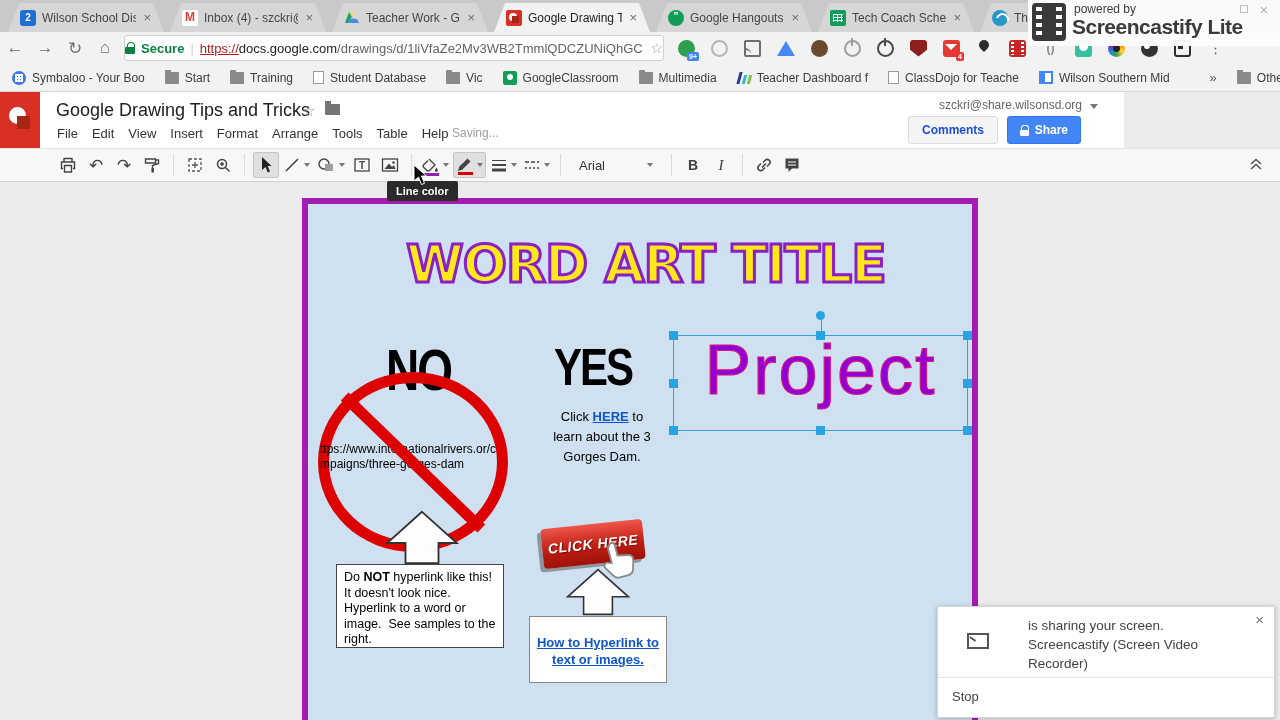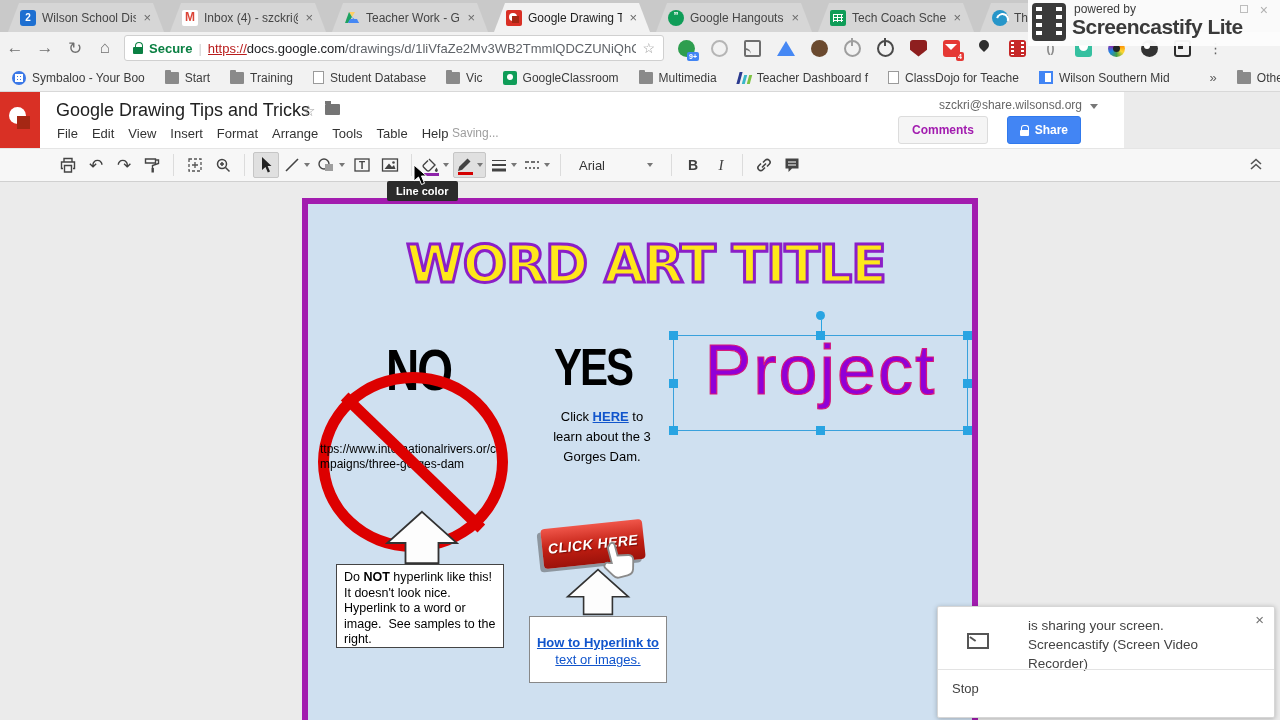--- a/index.html
+++ b/index.html
@@ -23,21 +23,21 @@
   .ti-hangouts { background:#0f9d58; border-radius:50%; color:#fff; font-size:10px; font-weight:bold; text-align:center; line-height:14px; }
   .ti-sheets { background:#0f9d58; border-radius:2px; }
   .ti-sheets::before { content:""; position:absolute; left:3px; top:4px; width:10px; height:8px;
     background:linear-gradient(#fff 1px, transparent 1px) 0 0/10px 3px, linear-gradient(90deg,#fff 1px, transparent 1px) 0 0/4px 8px; }
   .ti-teal { background:#2796c9; border-radius:50%; }
   .ti-teal::before { content:""; position:absolute; left:4px; top:3px; width:9px; height:9px; border-radius:50%; border:2px solid #fff; border-bottom-color:transparent; border-left-color:transparent; transform:rotate(-30deg); }
 
   
   #navrow { position:absolute; left:0; top:32px; width:1280px; height:32px; background:#f2f2f2; display:flex; align-items:center; }
   .navbtn { font-size:17px; color:#707070; width:30px; text-align:center; }
-  #urlbar { display:flex; align-items:center; gap:6px; height:26px; width:540px; margin-left:4px; background:#fff; border:1px solid #d0d0d0; border-radius:3px; padding:0 8px; font-size:13px; }
+  #urlbar { display:flex; align-items:center; gap:6px; height:26px; width:540px; margin-left:4px; background:#fff; border:1px solid #d0d0d0; border-radius:3px; padding:0 0; font-size:13px; }
   .lock { width:10px; height:12px; position:relative; flex:none; }
   .lock::before { content:""; position:absolute; left:0; bottom:0; width:10px; height:7px; background:#0b8043; border-radius:1px; }
   .lock::after { content:""; position:absolute; left:2px; top:0; width:6px; height:7px; border:1.6px solid #0b8043; border-bottom:none; border-radius:4px 4px 0 0; }
   .secure { color:#0b8043; font-weight:bold; }
   .urlsep { color:#d0d0d0; }
   .scheme { color:#b91c1c;text-decoration:underline; }
   .host { color:#202124; }
   .upath { color:#5f6368; white-space:nowrap; overflow:hidden; max-width:300px; }
   .ustar { margin-left:auto; color:#9a9a9a; font-size:14px; }
   #extrow { display:flex; align-items:center; gap:16px; margin-left:14px; }
@@ -98,21 +98,21 @@
   #applogo .s { position:absolute; left:17px; top:24px; width:13px; height:13px; background:#a52714; }
   #doctitle { position:absolute; left:56px; top:8px; font-size:18px; color:#212121; }
   #titlestar { position:absolute; left:302px; top:10px; color:#9e9e9e; font-size:15px; }
   #titlefolder { position:absolute; left:325px; top:12px; width:15px; height:11px; background:#757575; border-radius:1px; }
   #titlefolder::before { content:""; position:absolute; left:0; top:-3px; width:6px; height:3px; background:#757575; }
   #menubar { position:absolute; left:50px; top:32px; display:flex; font-size:13px; color:#333; }
   #menubar .mitem { padding:2px 7px; }
   #saving { position:absolute; left:452px; top:34px; font-size:12px; color:#9e9e9e; }
   #account { position:absolute; right:42px; top:6px; font-size:12px; color:#666; }
   #acct-caret { position:absolute; right:26px; top:12px; width:0; height:0; border-left:4px solid transparent; border-right:4px solid transparent; border-top:5px solid #777; }
-  #commentsbtn { position:absolute; right:136px; top:24px; padding:6px 13px; font-size:12px; font-weight:bold; color:#a21caf; background:#f5f5f5; border:1px solid #dcdcdc; border-radius:3px; }
+  #commentsbtn { position:absolute; right:126px; top:24px; padding:6px 13px; font-size:12px; font-weight:bold; color:#1d4ed8; background:#f5f5f5; border:1px solid #dcdcdc; border-radius:3px; }
   #sharebtn { position:absolute; right:43px; top:24px; padding:6px 12px; font-size:12px; font-weight:bold; color:#fff; background:#4285f4; border:1px solid #3079ed; border-radius:3px; display:flex; gap:6px; align-items:center; }
   .wlock { width:9px; height:11px; position:relative; }
   .wlock::before { content:""; position:absolute; left:0; bottom:0; width:9px; height:6px; background:#fff; border-radius:1px; }
   .wlock::after { content:""; position:absolute; left:1.5px; top:0; width:6px; height:6px; border:1.5px solid #fff; border-bottom:none; border-radius:3px 3px 0 0; }
 
   
   #toolbar { position:absolute; left:0; top:148px; width:1280px; height:34px; background:#f7f7f7; border-top:1px solid #e5e5e5; border-bottom:1px solid #d0d0d0; display:flex; align-items:center; padding-left:55px; gap:2px; }
   .tbtn { height:26px; min-width:26px; display:flex; align-items:center; justify-content:center; border-radius:2px; padding:0 2px; position:relative; }
   .tbtn.pressed { background:#e0e0e0; border:1px solid #c6c6c6; }
   .tsep { width:1px; height:22px; background:#dcdcdc; margin:0 6px; }
@@ -173,21 +173,21 @@
   .sc-ctrl { position:absolute; top:2px; color:#b0b0b0; font-size:11px; }
   #sc-restore { right:32px; width:8px; height:8px; border:1.5px solid #bdbdbd; top:5px; }
   #sc-x { right:12px; font-size:14px; }
 
   
   #notif { position:absolute; left:937px; top:606px; width:338px; height:112px; background:#fff; border:1px solid #d6d6d6; border-radius:2px; box-shadow:0 1px 5px rgba(0,0,0,.25); z-index:55; }
   #notif-icon { position:absolute; left:29px; top:26px; width:22px; height:16px; border:2px solid #555; }
   #notif-icon::before { content:""; position:absolute; left:1px; top:1px; width:7px; height:1.6px; background:#555; transform:rotate(35deg); transform-origin:left; }
   #notif-text { position:absolute; left:90px; top:9px; width:230px; font-size:13.5px; line-height:19px; color:#424242; }
   #notif-close { position:absolute; right:10px; top:4px; font-size:15px; color:#757575; }
-  #notif-foot { position:absolute; left:0; bottom:0; width:100%; height:48px; border-top:1px solid #e3e3e3; }
+  #notif-foot { position:absolute; left:0; bottom:0; width:100%; height:40px; border-top:1px solid #e3e3e3; }
   #notif-stop { position:absolute; left:14px; top:11px; font-size:13px; color:#424242; }
 </style>
 </head>
 <body>
 
 <div id="screen">
 
   <div id="tabstrip">
     <div class="tab">
       <span class="tabicon ti-wilson">2</span>
@@ -511,21 +511,21 @@
         </div>
       <svg id="hand" width="46" height="46" viewBox="0 0 40 40">
           <path d="M15 5c2-3 5-2 5 1v9l9 2c3 .7 4 3 3 6l-2 7c-1 3-3 4-6 4h-7c-2 0-4-1-5-3l-5-8c-1.5-2.5 1-5 3.5-4l3 1V8c0-2 .5-2.6 1.5-3z" fill="#fff" stroke="#8a8a8a" stroke-width="1.6"></path>
         </svg>
 
       <svg class="blockarrow" style="left:254px;top:364px" width="72" height="48" viewBox="0 0 80 60">
           <polygon points="40,2 78,36 58,36 58,58 22,58 22,36 2,36" fill="#fdfdfd" stroke="#333" stroke-width="2"></polygon>
         </svg>
       <div id="howto-box">
         <div class="linktext" style="font-weight:bold">How to Hyperlink to</div>
-        <div class="linktext" style="font-weight:normal">text or images.</div>
+        <div class="linktext" style="font-weight:bold">text or images.</div>
       </div>
 
     </div>
   </div>
 
   <div id="sc-overlay">
     <div id="sc-film"></div>
     <div id="sc-powered">powered by</div>
     <div id="sc-title">Screencastify Lite</div>
     <span class="sc-ctrl" id="sc-restore"></span>

